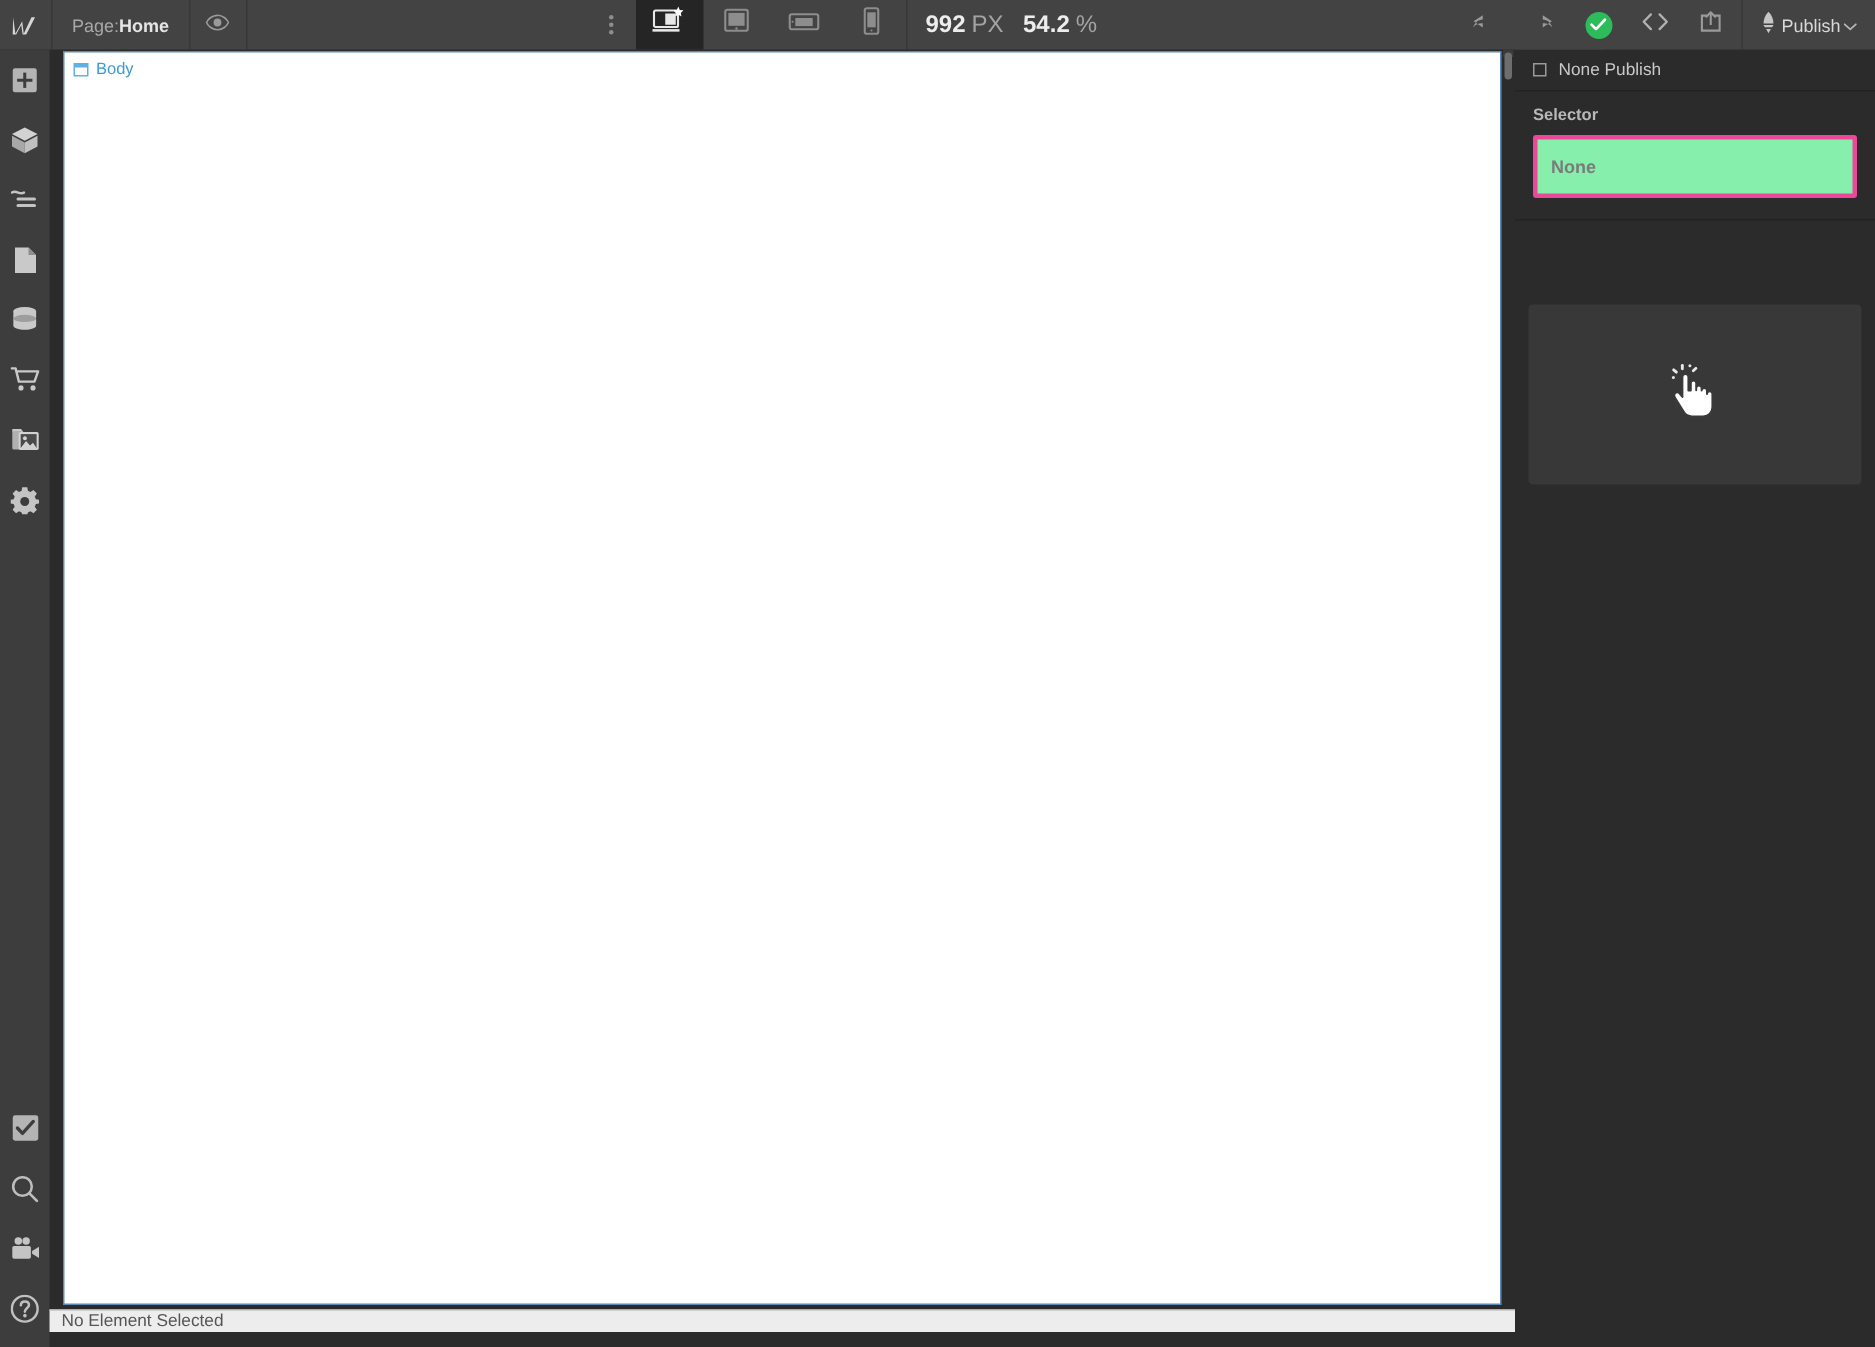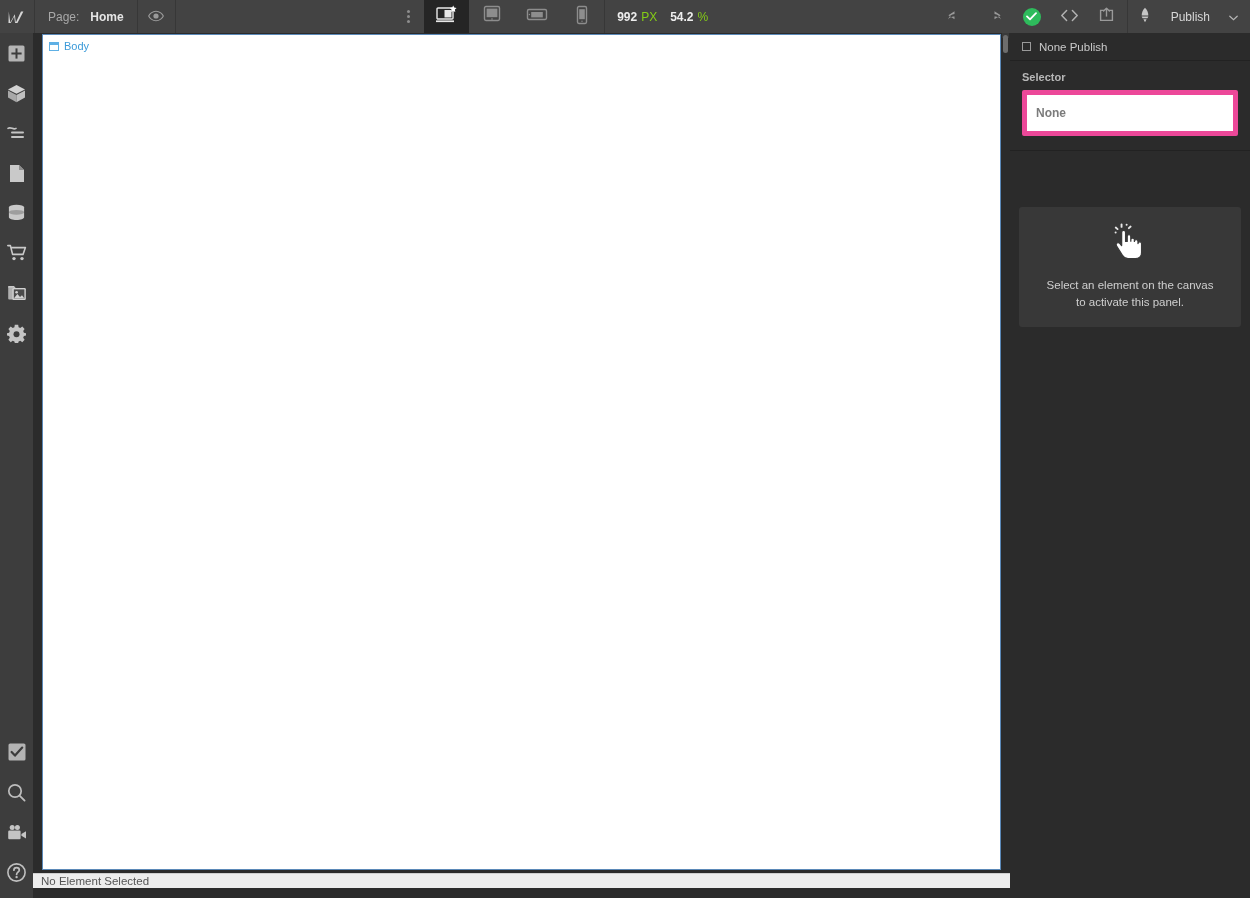--- a/index.html
+++ b/index.html
@@ -20,21 +20,21 @@
     z-index:30;
   }
   .tb-sep { width:1px; background:#373737; align-self:stretch; }
   .wf-logo {
     width:34px; display:flex; align-items:center; justify-content:center;
     color:#d8d8d8; font-size:15px; font-weight:bold; letter-spacing:-1px;
     cursor:pointer;
   }
   .wf-logo svg { display:block; }
   .page-chip {
-    display:flex; align-items:center; padding:0 13px; gap:11px;
+    display:flex; align-items:center; padding:0 13px; gap:0;
     font-size:12px; color:#a8a8a8; cursor:pointer; white-space:nowrap;
   }
   .page-chip .pg-val { color:#e5e5e5; font-weight:bold; }
   .eye-btn {
     width:37px; display:flex; align-items:center; justify-content:center;
     cursor:pointer;
   }
   .tb-spacer { flex:1; }
 
   .tb-center { display:flex; align-items:stretch; }
@@ -46,42 +46,42 @@
     display:block; width:3px; height:3px; border-radius:50%;
     background:#8d8d8d; box-shadow:0 5px 0 #8d8d8d, 0 -5px 0 #8d8d8d;
   }
   .bp-btn {
     width:45px; display:flex; align-items:center; justify-content:center;
     cursor:pointer;
   }
   .bp-btn.active { background:#252525; }
   .zoom-box {
     display:flex; align-items:center; gap:4px; padding:0 12px;
-    font-size:12px; white-space:nowrap; cursor:default;
+    font-size:16px; white-space:nowrap; cursor:default;
   }
   .zoom-box .num { color:#ededed; font-weight:bold; }
-  .zoom-box .unit { color:#84cc16; }
+  .zoom-box .unit { color:#a3a3a3; }
   .zoom-box .gap { width:5px; }
 
   .tb-right { display:flex; align-items:stretch; }
   .ico-btn {
     width:26px; display:flex; align-items:center; justify-content:center;
     cursor:pointer;
   }
   .ico-btn.wide { width:38px; }
   .ok-badge {
     width:38px; display:flex; align-items:center; justify-content:center;
     cursor:pointer;
   }
   .ok-circle {
     width:18px; height:18px; border-radius:50%; background:#2ebb5c;
     display:flex; align-items:center; justify-content:center;
   }
   .publish-btn {
-    display:flex; align-items:center; gap:19px; padding:0 12px 0 10px;
+    display:flex; align-items:center; gap:2px; padding:0 12px 0 10px;
     font-size:12px; color:#d8d8d8; cursor:pointer; white-space:nowrap;
   }
 
   
   .sidebar {
     position:absolute; left:0; top:33px; width:33px; height:865px;
     background:#3d3d3d;
     display:flex; flex-direction:column;
     z-index:20;
   }
@@ -157,21 +157,21 @@
   }
   .rp-selhead .lbl { font-size:11.5px; color:#c9c9c9; }
 
   .rp-selector {
     padding:10px 12px 14px 12px; border-bottom:1px solid #222;font-weight:bold;
   }
   .rp-selector .lab {
     font-size:11px; color:#b8b8b8; margin-bottom:7px;
   }
   .rp-input {
-    height:28px; background:#ffffff; border:5px solid #ec4899;
+    height:28px; background:#86efac; border:3px solid #ec4899;
     border-radius:2px; display:flex; align-items:center; padding:18px 9px;
     font-size:12px; color:#7b7b7b; cursor:text;
   }
 
   .rp-empty {
     margin:56px 9px 0 9px; height:120px;
     background:#383838; border-radius:3px;
     display:flex; flex-direction:column; align-items:center;
     justify-content:center; gap:12px; padding:0 16px;
   }
@@ -539,20 +539,16 @@
           <g fill="#e8e8e8">
             <rect x="7.6" y="0.6" width="1.9" height="4.2" rx="0.9"></rect>
             <rect x="14.6" y="3.4" width="4.2" height="1.9" rx="0.9" transform="rotate(-42 16.7 4.3)"></rect>
             <rect x="1.6" y="4.4" width="4.2" height="1.9" rx="0.9" transform="rotate(40 3.7 5.3)"></rect>
             <circle cx="13.6" cy="1.8" r="1"></circle>
             <circle cx="2.6" cy="9.6" r="1"></circle>
           </g>
           <path d="M12.6 9.4 C12.6 8.3 11.7 7.4 10.6 7.4 C9.5 7.4 8.6 8.3 8.6 9.4 L8.6 22.6 L6.8 20.4 C6 19.4 4.6 19.3 3.8 20.1 C3 20.9 3 22.1 3.6 23 L9.4 32.4 C10.6 34.4 12.6 35.6 15 35.6 L22.4 35.6 C26 35.6 28.6 33 28.6 29.4 L28.6 20.6 C28.6 19.6 27.8 18.8 26.8 18.8 C25.8 18.8 25 19.6 25 20.6 L25 18.4 C25 17.4 24.2 16.6 23.2 16.6 C22.2 16.6 21.4 17.4 21.4 18.4 L21.4 16.8 C21.4 15.8 20.6 15 19.6 15 C18.6 15 17.8 15.8 17.8 16.8 L17.8 18.2 L17.8 13.4 C17.8 12.4 17 11.6 16 11.6 C15 11.6 14.2 12.4 14.2 13.4 L14.2 18.4 L12.6 18.4 Z" fill="#ffffff" stroke="#3a3a3a" stroke-width="1.3" stroke-linejoin="round"></path>
         </svg>
       </span>
-      <div class="etext">
-        <span>Select an element on the canvas</span><br>
-        <span>to activate this panel.</span>
-      </div>
     </div>
   </div>
 
 </div>
 
 </body></html>

